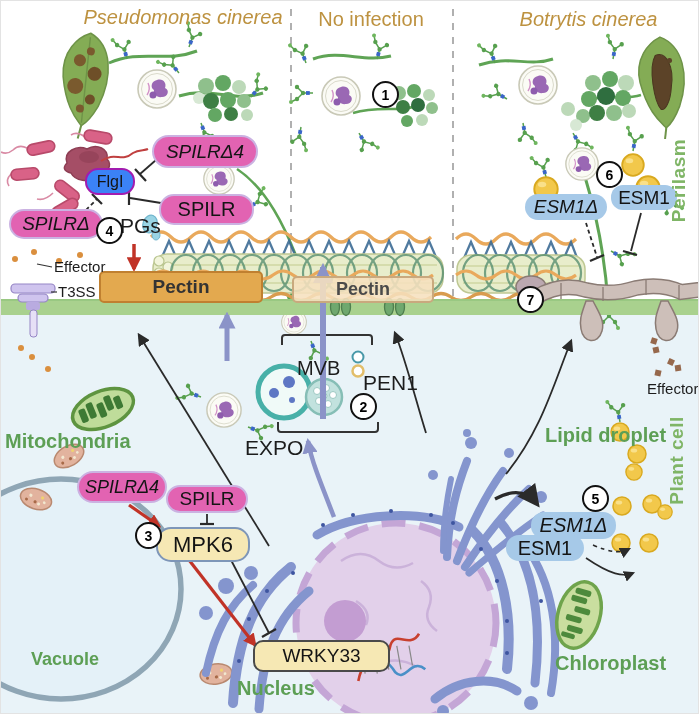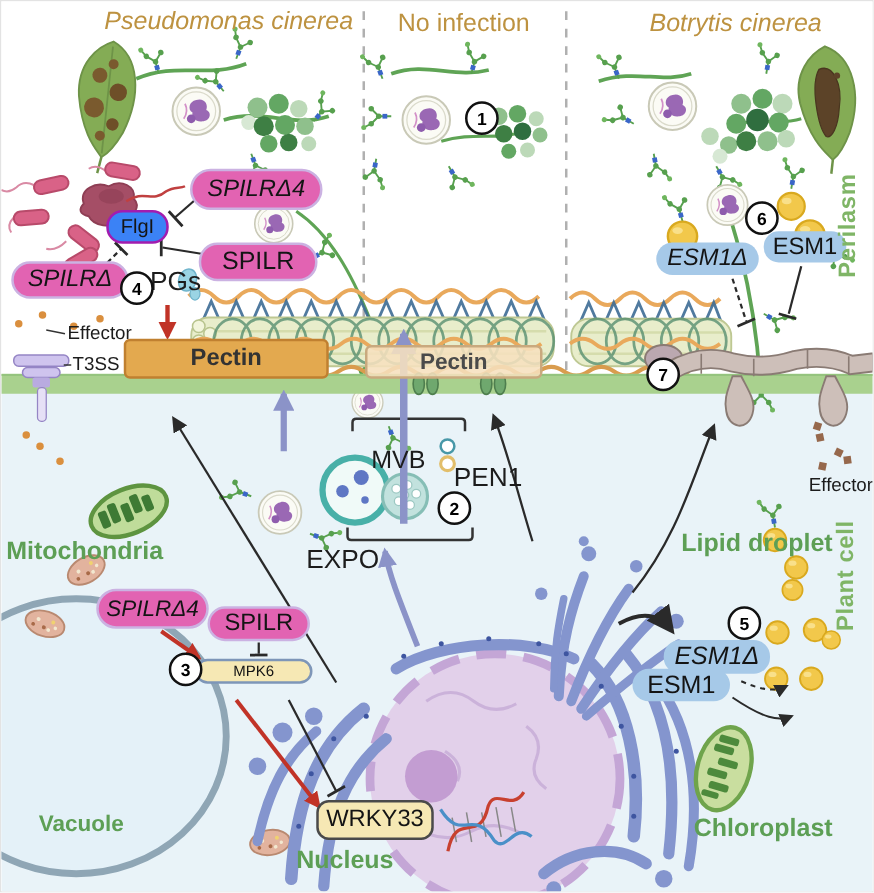--- a/index.html
+++ b/index.html
@@ -32,22 +32,22 @@
   #p-spilrt{left:158px;top:193px;width:95px;height:31px;border-radius:15px;font-size:20px;}
   #p-spilrd{left:8px;top:208px;width:94px;height:30px;border-radius:15px;font-size:19px;}
   #p-pectinL{left:98px;top:270px;width:164px;height:32px;border-radius:5px;font-size:19px;
              font-weight:bold;background:#E3A94F;border:2px solid #C08030;color:#333;}
   #p-pectinM{left:291px;top:275px;width:142px;height:27px;border-radius:5px;font-size:18px;
              font-weight:bold;background:rgba(246,224,190,.88);border:2px solid #C9A97E;color:#4a4a4a;}
   #p-esm1dt{left:524px;top:193px;width:82px;height:26px;border-radius:13px;font-size:19px;}
   #p-esm1t{left:610px;top:184px;width:66px;height:25px;border-radius:12px;font-size:19px;}
   #p-spilrd4b{left:76px;top:470px;width:90px;height:32px;border-radius:16px;font-size:18px;}
   #p-spilrb{left:165px;top:484px;width:82px;height:28px;border-radius:14px;font-size:19px;}
-  #p-mpk6{left:155px;top:526px;width:94px;height:20px;border-radius:15px;font-size:12px;}
-  #p-wrky33{left:252px;top:639px;width:94px;height:32px;border-radius:10px;font-size:19px;
+  #p-mpk6{left:155px;top:526px;width:94px;height:35px;border-radius:15px;font-size:22px;}
+  #p-wrky33{left:252px;top:639px;width:137px;height:32px;border-radius:10px;font-size:19px;
             background:#F6E8B4;border:2.5px solid #4A4A4A;}
   #p-esm1db{left:530px;top:511px;width:85px;height:27px;border-radius:13px;font-size:20px;}
   #p-esm1b{left:505px;top:534px;width:78px;height:26px;border-radius:13px;font-size:20px;}
 
   #lbl-pgs{left:119px;top:213px;font-size:21px;}
   #lbl-effL{left:53px;top:258px;font-size:15px;}
   #lbl-t3ss{left:57px;top:283px;font-size:15px;}
   #lbl-mvb{left:296px;top:356px;font-size:20px;text-align:right;}
   #lbl-expo{left:244px;top:395px;font-size:21px;margin-top:40px;}
   #lbl-pen1{left:362px;top:370px;font-size:21px;}

